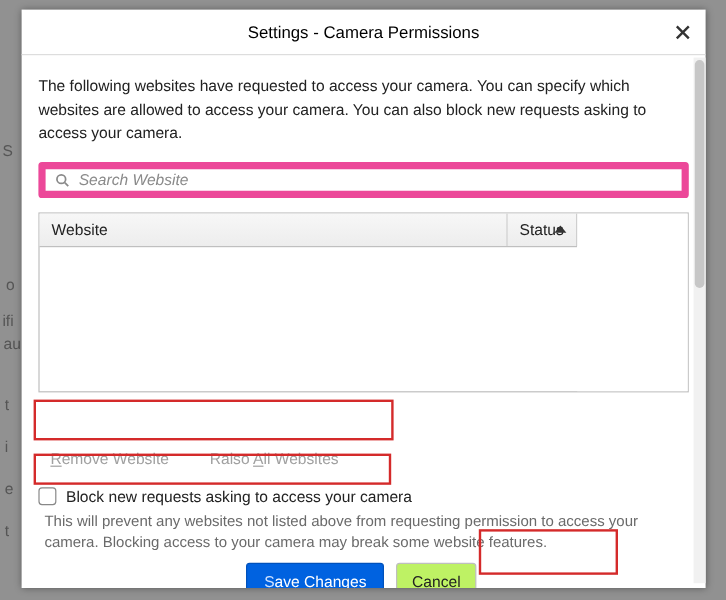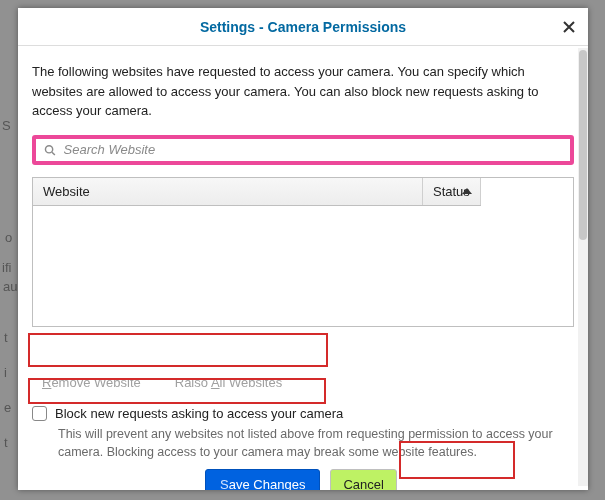--- a/index.html
+++ b/index.html
@@ -11,32 +11,32 @@
   .g7 { top: 400px; left: 4px; } .g8 { top: 435px; left: 4px; }
   .modal {
     position: absolute; top: 8px; left: 18px; width: 570px; height: 482px;
     background: #fff; border-radius: 0; box-shadow: 0 0 6px rgba(0,0,0,0.4);
     display: flex; flex-direction: column;
   }
   .titlebar {
     display: flex; align-items: center; justify-content: center;
     height: 38px; border-bottom: 1px solid #ddd; position: relative; flex: 0 0 auto;
   }
-  .titlebar-title { font-size: 14px; font-weight: 700; color: #0369a1; }
+  .titlebar-title { font-size: 14px; font-weight: 400; color: #000000; }
   .close-x {
     position: absolute; right: 6px; top: 6px; width: 26px; height: 26px;
     display: flex; align-items: center; justify-content: center; cursor: pointer;
   }
   .close-x svg { width: 14px; height: 14px; stroke: #333; stroke-width: 2; }
   .body {
     flex: 1 1 auto; padding: 16px 14px 8px 14px; overflow: hidden; position: relative;
   }
   .desc { font-size: 13px; color: #222; line-height: 1.5; margin-bottom: 14px; }
   .search-wrap {
-    width: 100%; border: 4px solid #ec4899; border-radius: 3px; height: 30px;
+    width: 100%; border: 6px solid #ec4899; border-radius: 3px; height: 30px;
     display: flex; align-items: center; padding: 0 8px; margin-bottom: 12px;
   }
   .search-wrap svg { width: 12px; height: 12px; stroke: #8a8a8a; stroke-width: 2; fill: none; margin-right: 6px; }
   .search-input {
     border: none; outline: none; font-size: 13px; color: #333; width: 100%;
     font-style: italic; background: transparent;
   }
   .search-input::placeholder { color: #8a8a8a; font-style: italic; }
   .table {
     width: 100%; border: 1px solid #bfbfbf; height: 150px; display: flex; flex-direction: row;
@@ -59,21 +59,21 @@
   .ghost-btn {
     background: #fff; color: #a0a0a0; font-size: 13px; padding: 6px 10px; cursor: default;
     border: none;
   }
   .ghost-btn .ul { text-decoration: underline; }
   .chk-row { display: flex; align-items: center; gap: 8px; margin-bottom: 4px; }
   .chk {
     width: 15px; height: 15px; border: 1px solid #888; border-radius: 3px; background: #fff; flex: 0 0 auto;
   }
   .chk-label { font-size: 13px; color: #222; }
-  .hint { font-size: 12.5px; color: #6a6a6a; line-height: 1.45; margin-left: 26px; margin-bottom: 8px; }
+  .hint { font-size: 12.5px; color: #6a6a6a; line-height: 1.45; margin-left: 5px; margin-bottom: 8px; }
   .footer { display: flex; gap: 10px; justify-content: center; align-items: center; padding-right: 4px; }
   .primary-btn {
     background: #0062e0; color: #fff; border: 1px solid #0051bb; border-radius: 3px;
     font-size: 13px; padding: 7px 14px; cursor: pointer;
   }
   .primary-btn .ul { text-decoration: underline; color: #d0e3ff; text-decoration-color: #d0e3ff; }
   .secondary-btn {
     background: #bef264; color: #222; border: 1px solid #bfbfbf; border-radius: 3px;
     font-size: 13px; padding: 7px 12px; cursor: pointer;
   }

